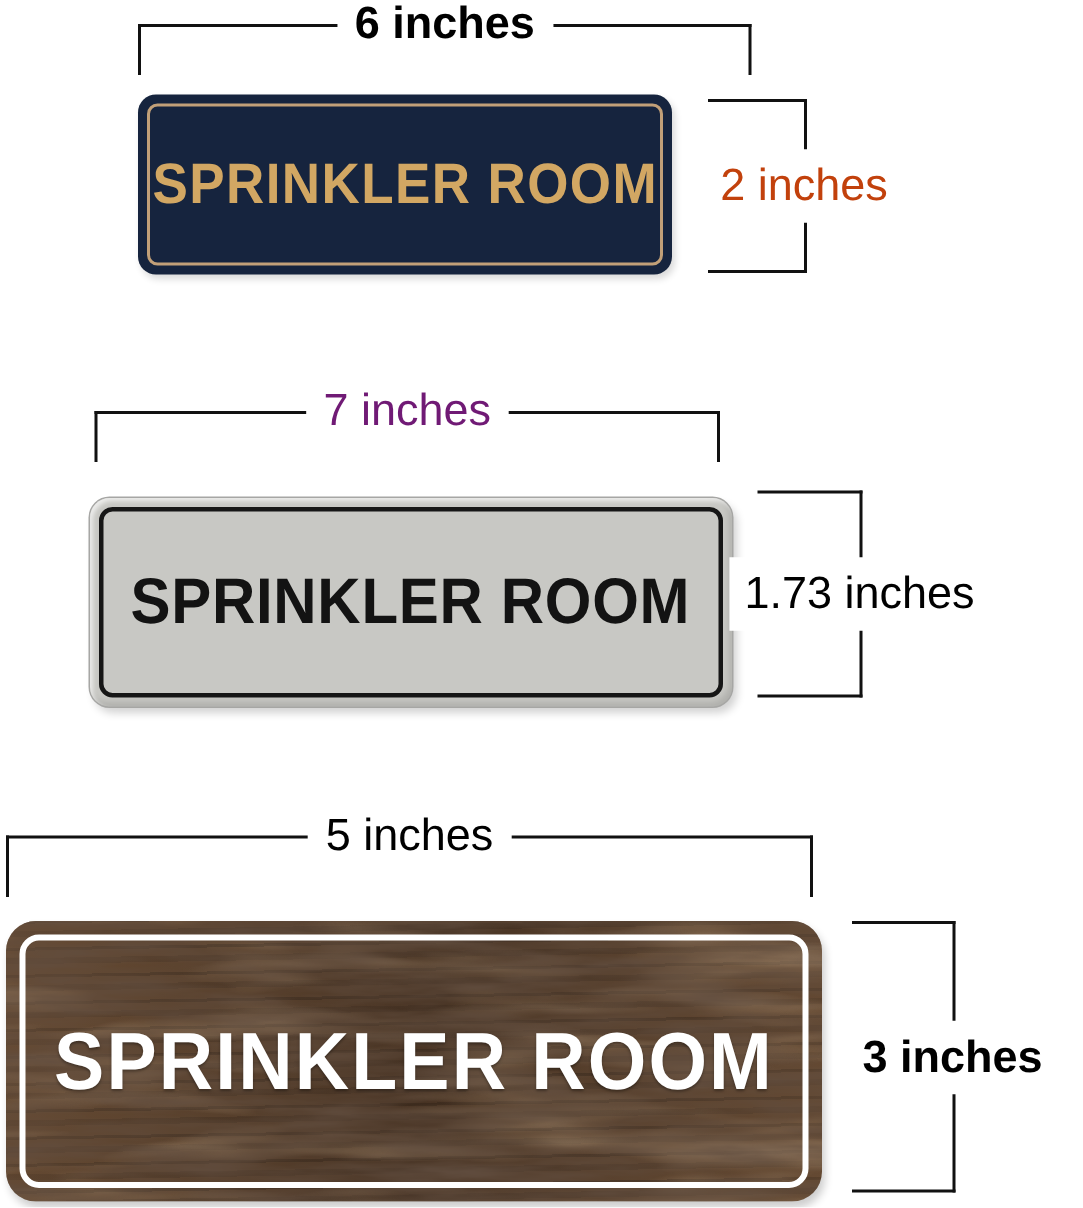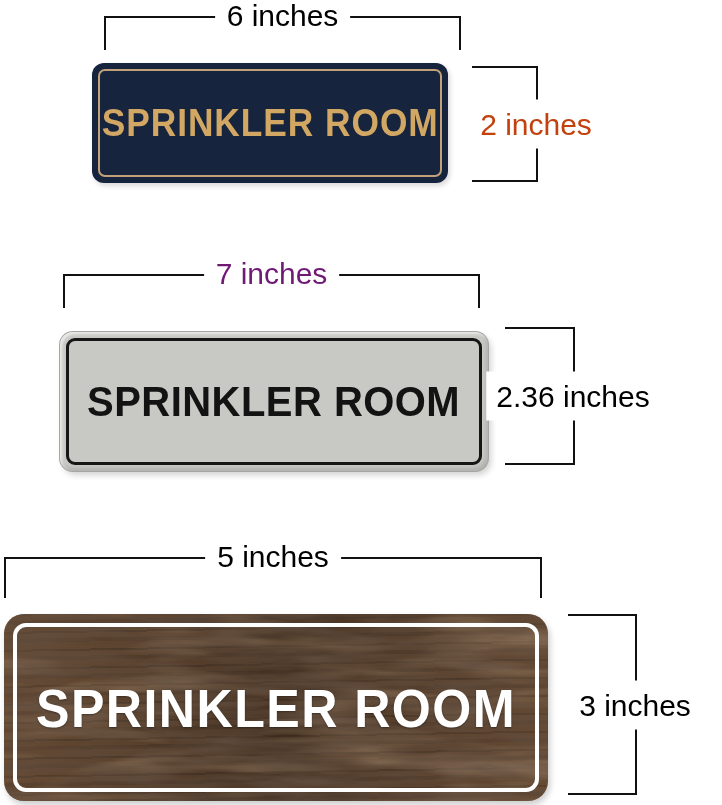--- a/index.html
+++ b/index.html
@@ -63,21 +63,21 @@
   .sign-wood .frame{inset:9px;border:4px solid;border-radius:13px;z-index:3;}
   .sign-wood .sign-text{font-size:54px;letter-spacing:1.5px;text-shadow:0 1px 2px rgba(0,0,0,0.35);}
   .wood-texture{position:absolute;inset:0;z-index:1;}
   .wood-texture svg{display:block;width:100%;height:100%;}
 </style>
 </head>
 <body>
 
 <div class="canvas">
 
-  <div class="dim dim-w" style="left: 104px; top: 16px; width: 357px; height: 34px; border-color: rgb(17, 17, 17);">
+  <div class="dim dim-w" style="left: 92px; top: 16px; width: 409px; height: 34px; border-color: rgb(17, 17, 17); font-weight: bold;">
     <span class="dim-label" style="color: rgb(0, 0, 0);">6 inches</span>
   </div>
 
   <div class="sign sign-navy" style="background-color: rgb(22, 36, 62);">
     <div class="frame" style="border-color: rgb(194, 160, 120);"></div>
     <span class="sign-text" style="color: rgb(210, 167, 99);">SPRINKLER ROOM</span>
   </div>
 
   <div class="dim dim-h" style="left: 472px; top: 66px; width: 66px; height: 116px; border-color: rgb(17, 17, 17);">
     <span class="dim-label" style="color: #c2410c;">2 inches</span>
@@ -86,21 +86,21 @@
   <div class="dim dim-w" style="left: 63px; top: 274px; width: 417px; height: 34px; border-color: rgb(17, 17, 17);">
     <span class="dim-label" style="color: #701a75;">7 inches</span>
   </div>
 
   <div class="sign sign-silver" style="background-color: rgb(200, 200, 196);">
     <div class="frame" style="border-color: rgb(22, 22, 22);"></div>
     <span class="sign-text" style="color: rgb(19, 19, 19);">SPRINKLER ROOM</span>
   </div>
 
   <div class="dim dim-h" style="left: 505px; top: 327px; width: 70px; height: 138px; border-color: rgb(17, 17, 17);">
-    <span class="dim-label" style="color: rgb(0, 0, 0);">2.36 inches</span>
+    <span class="dim-label" style="color: rgb(0, 0, 0);">1.73 inches</span>
   </div>
 
   <div class="dim dim-w" style="left: 4px; top: 557px; width: 538px; height: 41px; border-color: rgb(17, 17, 17);">
     <span class="dim-label" style="color: rgb(0, 0, 0);">5 inches</span>
   </div>
 
   <div class="sign sign-wood" style="background-color: rgb(88, 64, 44);">
     <div class="wood-texture">
       <svg viewBox="0 0 544 187" preserveAspectRatio="none" aria-hidden="true">
         <defs>
@@ -115,16 +115,16 @@
         </defs>
         <rect x="0" y="0" width="544" height="187" filter="url(#wgLight)"></rect>
         <rect x="0" y="0" width="544" height="187" filter="url(#wgDark)"></rect>
       </svg>
     </div>
     <div class="frame" style="border-color: rgb(255, 255, 255);"></div>
     <span class="sign-text" style="color: rgb(255, 255, 255);">SPRINKLER ROOM</span>
   </div>
 
   <div class="dim dim-h" style="left: 568px; top: 614px; width: 69px; height: 181px; border-color: rgb(17, 17, 17);">
-    <span class="dim-label" style="color: rgb(0, 0, 0);">3 inches</span>
+    <span class="dim-label" style="color: rgb(0, 0, 0); font-weight: bold;">3 inches</span>
   </div>
 
 </div>
 
 </body></html>

